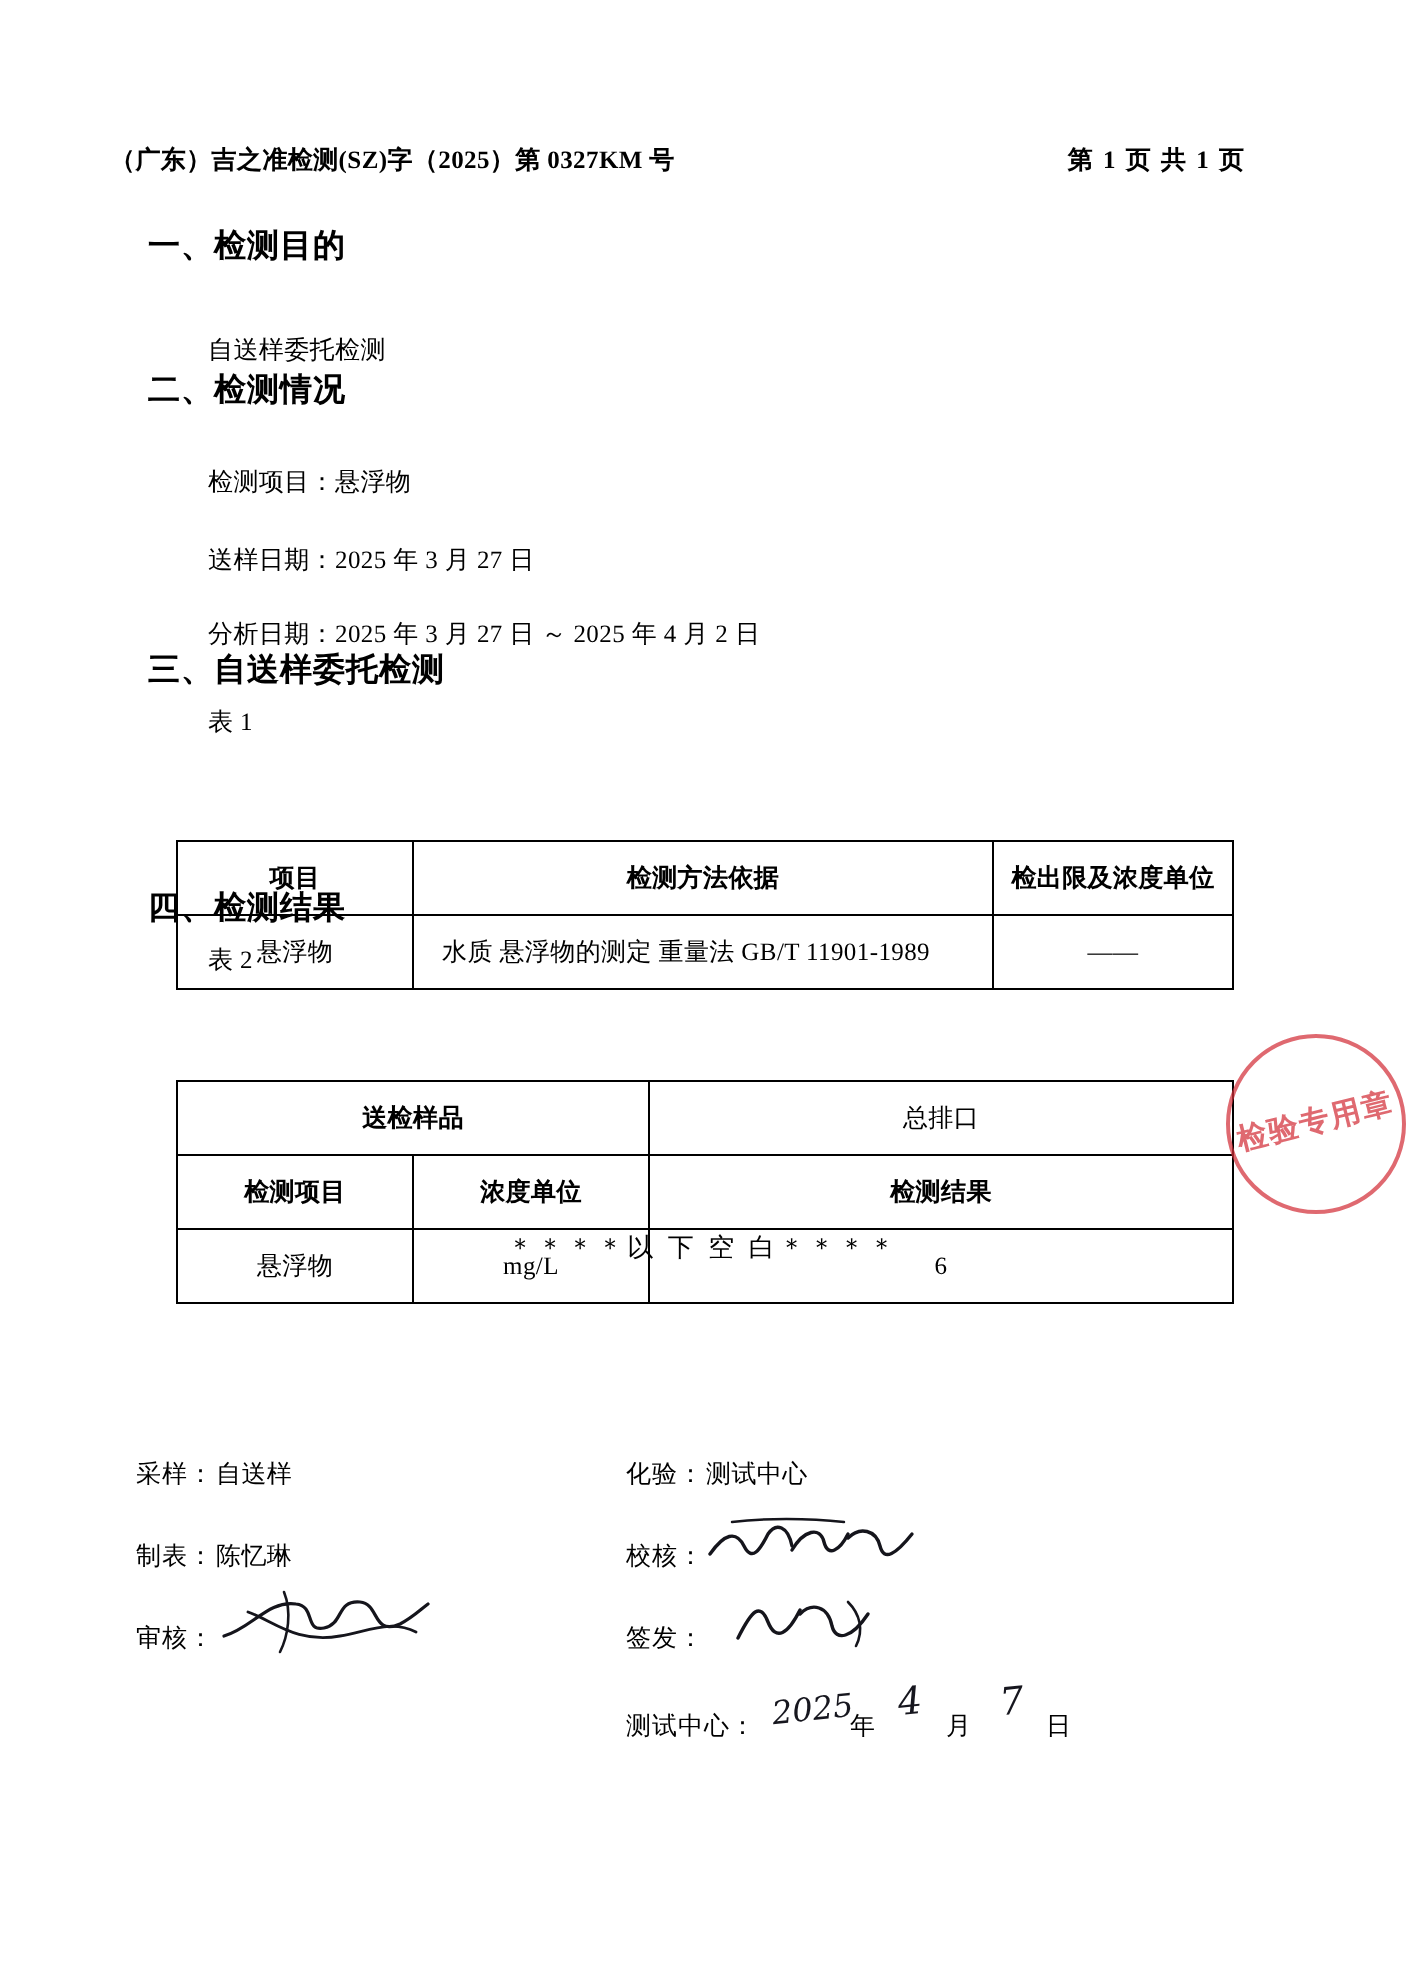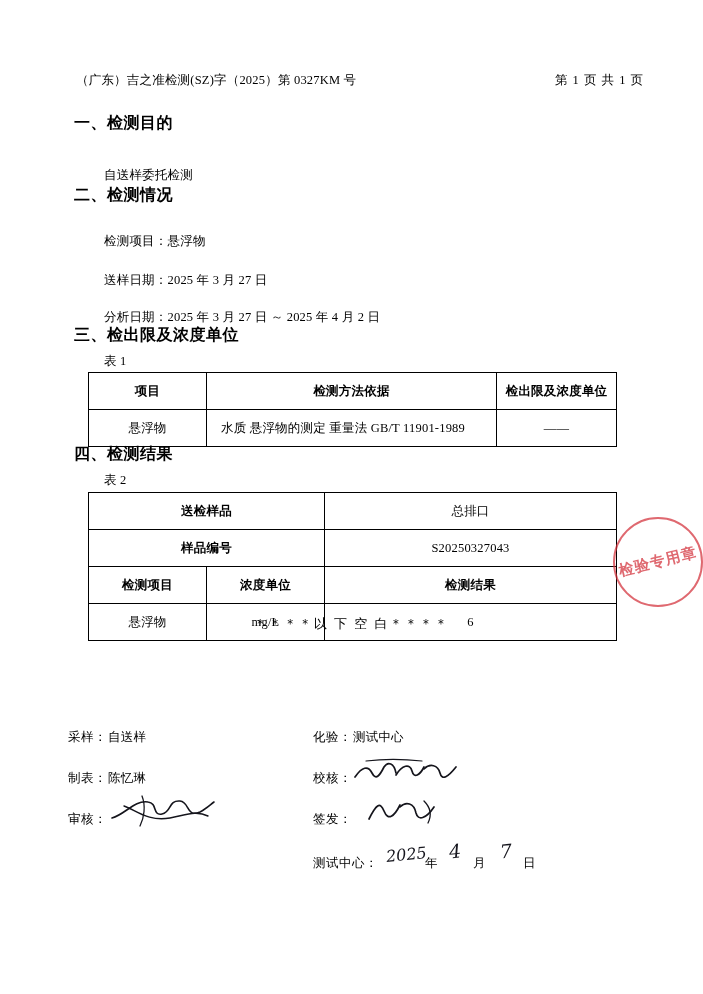--- a/index.html
+++ b/index.html
@@ -17,28 +17,29 @@
   }
   .page {
     position: absolute;
     left: 0; top: 0;
     width: 703px;
     height: 994px;
   }
   
   .doc-header {
     position: absolute;
-    left: 76px;
+    left: 55px;
     top: 72px;
     width: 568px;
     display: flex;
     justify-content: space-between;
     align-items: baseline;
     font-size: 12.5px;
     letter-spacing: 0.2px;
+    font-weight: bold;
   }
   .doc-header .code {
     white-space: nowrap;
   }
   .doc-header .pages {
     white-space: nowrap;
     letter-spacing: 1px;
   }
   
   .section-title {
@@ -58,20 +59,21 @@
     position: absolute;
     font-size: 12.5px;
     letter-spacing: 0.2px;
   }
   
   table.doc-table {
     position: absolute;
     border-collapse: collapse;
     font-size: 12.5px;
     table-layout: fixed;
+    margin-top: 48px;
   }
   table.doc-table td {
     border: 1px solid #000000;
     text-align: center;
     vertical-align: middle;
     padding: 5px 4px;
     height: 26px;
     letter-spacing: 0.2px;
   }
   table.doc-table td.head {
@@ -151,21 +153,21 @@
   </div>
 
   <div class="section-title" style="left:74px; top:113px;">一、检测目的</div>
   <div class="body-text" style="left:104px; top:151px;">自送样委托检测</div>
 
   <div class="section-title" style="left:74px; top:185px;">二、检测情况</div>
   <div class="body-text" style="left:104px; top:217px;">检测项目：悬浮物</div>
   <div class="body-text" style="left:104px; top:256px;">送样日期：2025 年 3 月 27 日</div>
   <div class="body-text" style="left:104px; top:293px;">分析日期：2025 年 3 月 27 日 ～ 2025 年 4 月 2 日</div>
 
-  <div class="section-title" style="left:74px; top:325px;">三、检出限及浓度单位</div>
+  <div class="section-title" style="left:74px; top:325px;">三、自送样委托检测</div>
   <div class="table-label" style="left:104px; top:353px;">表 1</div>
 
   <table class="doc-table" style="left:88px; top:372px; width:528px;">
     <colgroup>
       <col style="width:118px;">
       <col style="width:290px;">
       <col style="width:120px;">
     </colgroup>
     <tbody>
       <tr>
@@ -189,24 +191,20 @@
       <col style="width:118px;">
       <col style="width:118px;">
       <col style="width:292px;">
     </colgroup>
     <tbody>
       <tr>
         <td class="head" colspan="2">送检样品</td>
         <td>总排口</td>
       </tr>
       <tr>
-        <td class="head" colspan="2">样品编号</td>
-        <td>S20250327043</td>
-      </tr>
-      <tr>
         <td class="head">检测项目</td>
         <td class="head">浓度单位</td>
         <td class="head">检测结果</td>
       </tr>
       <tr>
         <td>悬浮物</td>
         <td>mg/L</td>
         <td>6</td>
       </tr>
     </tbody>

